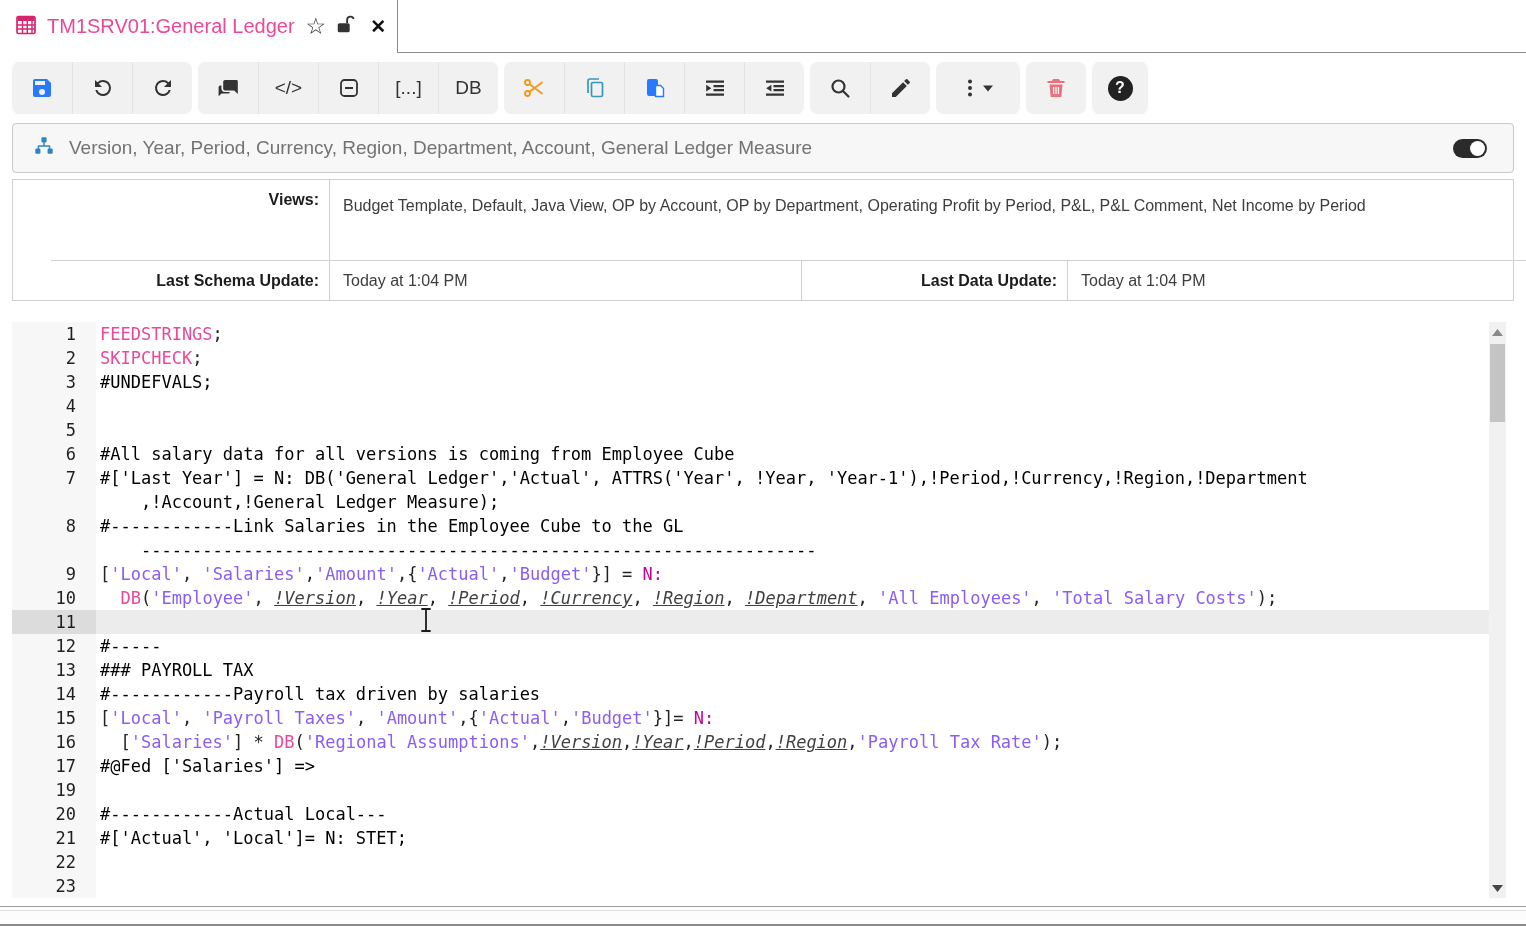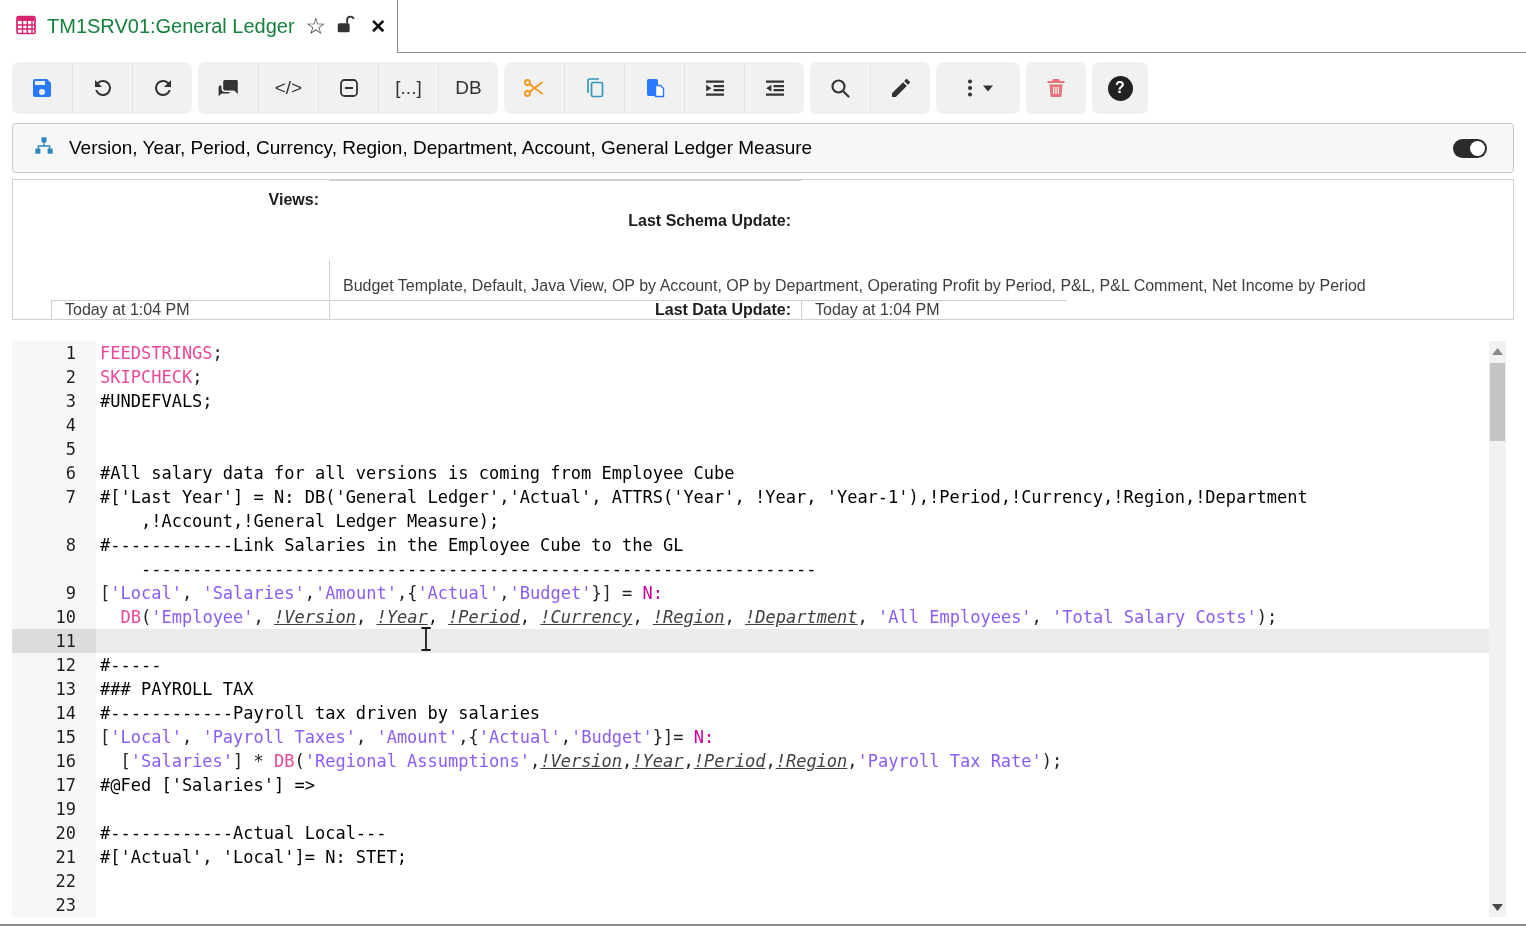--- a/index.html
+++ b/index.html
@@ -12,21 +12,21 @@
   }
 
   
   .tabbar { position:relative; height:53px; width:100%; }
   .tab {
     position:absolute; left:0; top:0; width:398px; height:53px;
     display:flex; align-items:center; gap:9px; padding:0 14px;
     border-right:1px solid #8c8c8c; background:#fff;
   }
   .tabbar .tab-rule { position:absolute; left:398px; right:0; bottom:0; height:1px; background:#8c8c8c; }
-  .tab-title { color:#15803d; font-size:20px; white-space:nowrap; }
+  .tab-title { color:#ec4899; font-size:20px; white-space:nowrap; }
   .star-ic { font-size:23px; color:#333; line-height:1; margin-left:2px; }
   .close-ic { font-size:19px; color:#111; font-weight:bold; margin-left:4px; }
 
   
   .toolbar { margin:9px 12px 0 12px; height:52px; display:flex; gap:6px; }
   .tb-group { display:flex; background:#f1f1f1; border-radius:7px; overflow:hidden; }
   .tb-btn {
     width:60px; height:52px; border:none; background:transparent;
     display:flex; align-items:center; justify-content:center; cursor:pointer;
   }
@@ -39,21 +39,21 @@
     display:flex; align-items:center; justify-content:center;
     font-size:16px; font-weight:bold;
   }
 
   
   .dimbar {
     margin:9px 12px 0 12px; height:50px; background:#f7f7f7;
     border:1px solid #c9c9c9; border-radius:4px;
     display:flex; align-items:center; padding:0 20px; gap:14px;
   }
-  .dim-text { font-size:19px; color:#000000; flex:1; }
+  .dim-text { font-size:19px; color:#737373; flex:1; }
   .toggle {
     width:34px; height:19px; border-radius:10px; background:#2b2b2b;
     position:relative; cursor:pointer; flex:0 0 auto; margin-right:6px;
   }
   .toggle .knob {
     position:absolute; right:2px; top:2px; width:15px; height:15px;
     border-radius:50%; background:#fff;
   }
 
   
@@ -262,22 +262,22 @@
     </svg>
   </span>
   <span class="dim-text" data-name="dimension-list">Version, Year, Period, Currency, Region, Department, Account, General Ledger Measure</span>
   <span class="toggle" data-name="visibility-toggle">
       <span class="knob" data-name="toggle-knob"></span>
     </span>
 </div>
 
 <div class="info-table" data-name="info-table">
   <div class="cell cell-label views-label" data-name="views-label">Views:</div>
+  <div class="cell cell-value views-value" data-name="views-value">Budget Template, Default, Java View, OP by Account, OP by Department, Operating Profit by Period, P&amp;L, P&amp;L Comment, Net Income by Period</div>
   <div class="cell cell-label row2" data-name="last-schema-update-label">Last Schema Update:</div>
-  <div class="cell cell-value views-value" data-name="views-value">Budget Template, Default, Java View, OP by Account, OP by Department, Operating Profit by Period, P&amp;L, P&amp;L Comment, Net Income by Period</div>
   <div class="cell cell-value row2" data-name="last-schema-update-value">Today at 1:04 PM</div>
   <div class="cell cell-label row2" style="border-left:1px solid #d0d0d0;" data-name="last-data-update-label">Last Data Update:</div>
   <div class="cell cell-value row2" data-name="last-data-update-value">Today at 1:04 PM</div>
 </div>
 
 <div class="editor-wrap" data-name="rule-editor">
   <div data-name="code-lines" id="code-lines">
       <div class="line" data-name="code-line">
         <div class="ln" data-name="line-number">1</div>
         <div class="lc" data-name="code-line-content"><span class="t-r">FEEDSTRINGS</span><span class="t-p">;</span></div>

